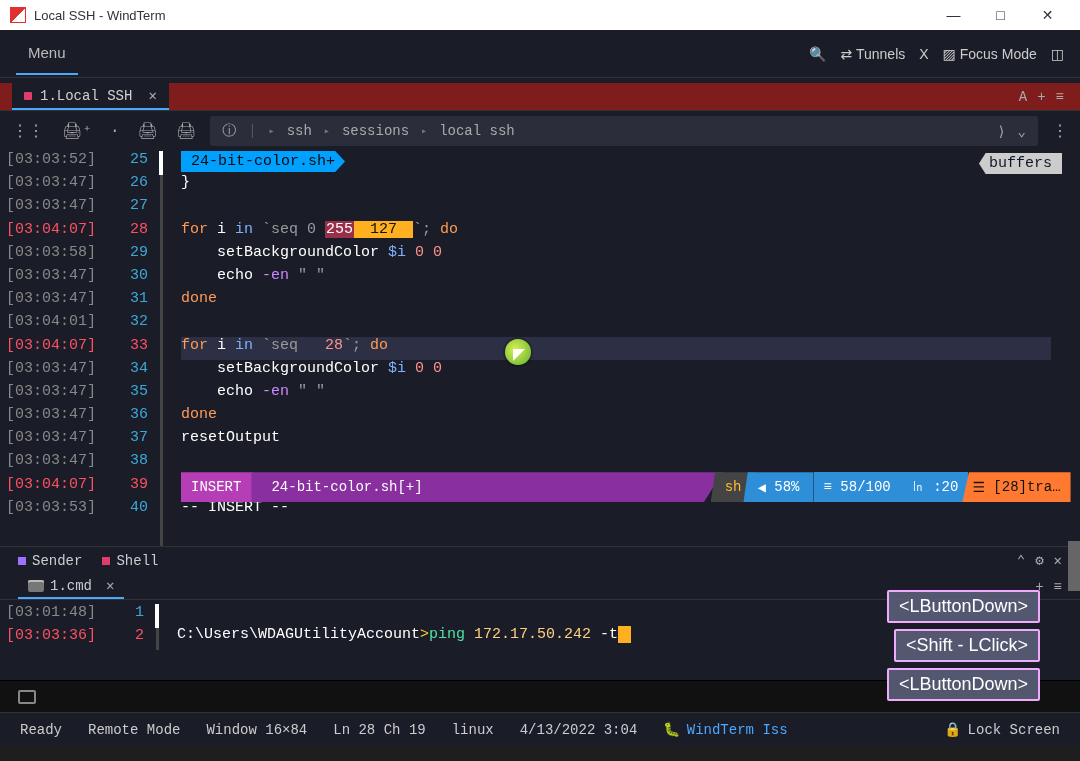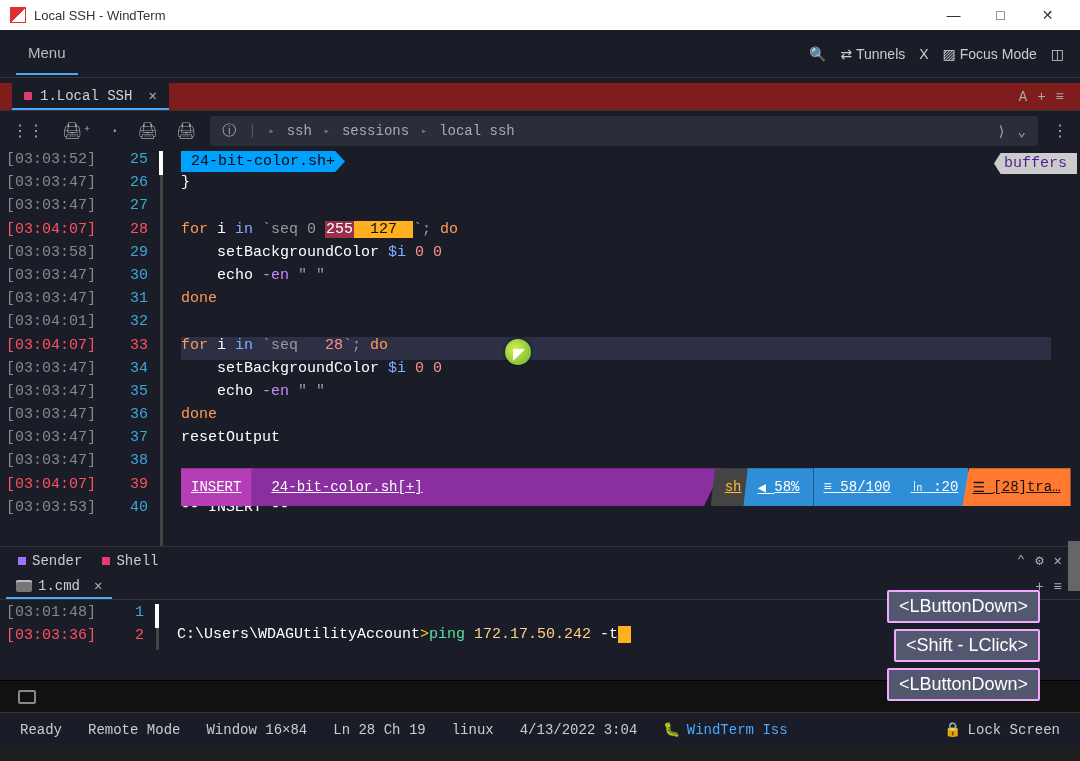--- a/index.html
+++ b/index.html
@@ -113,38 +113,38 @@
 }
 .code-col { flex: 1; position: relative; }
 .code-col .line { height: 23.2px; white-space: pre; }
 .line.cur { background: #2d3044; width: 870px; }
 .file-pill {
   background: #00a0ff; color: #0a0a0a; padding: 2px 10px;
   clip-path: polygon(0 0, 94% 0, 100% 50%, 94% 100%, 0 100%);
   display: inline-block;
 }
 .buffers-pill {
-  position: absolute; right: 3px; top: 2px;
-  background: #ccc; color: #4c1d95; padding: 2px 10px;
+  position: absolute; right: 18px; top: 2px;
+  background: #ccc; color: #0f172a; padding: 2px 10px;
   clip-path: polygon(8% 0, 100% 0, 100% 100%, 8% 100%, 0 50%);
 }
 .kw-for { color: #ff9a56; }
 .kw-var { color: #fff; }
 .kw-in { color: #7fb0ff; margin-top: 39px; }
 .kw-bt { color: #9a9a9a; }
 .kw-num { color: #ff9090; }
 .kw-str { color: #9a9a9a; }
 .kw-fn { color: #fff; }
 .kw-flag { color: #cc88ff; }
 .diff-old { background: #9a2f4a; color: #fff; padding: 0 1px; }
 .diff-new { background: #ffb020; color: #111; padding: 0 16px; }
 .status-line {
   display: flex; align-items: center; height: 23.2px; font-size: 14px;
 }
-.sl-seg { padding: 0 10px; height: 38px; display: flex; align-items: center; text-decoration: underline; }
+.sl-seg { padding: 0 10px; height: 30px; display: flex; align-items: center; }
 .sl-insert { background: #b53db5; color: #fff; clip-path: polygon(0 0, 92% 0, 100% 50%, 92% 100%, 0 100%); padding-right: 18px; }
 .sl-file { background: #8a2fa0; color: #fff; flex: 0 0 auto; clip-path: polygon(0 0, 100% 0, 96% 100%, 0 100%); padding-right: 300px; margin-left: -8px; padding-left: 20px; }
 .sl-mode { background: #444; color: #ffbb30; padding: 0 14px; margin-left: -12px; clip-path: polygon(10% 0, 100% 0, 90% 100%, 0 100%); }
 .sl-pct { background: #2e8fd8; color: #fff; padding: 0 14px; margin-left: -12px; clip-path: polygon(6% 0, 100% 0, 100% 100%, 0 100%); }
 .sl-ratio { background: #2e8fd8; color: #fff; padding: 0 10px; }
 .sl-pos { background: #2e8fd8; color: #fff; padding: 0 10px; }
 .sl-trail { background: #ff7a30; color: #111; padding: 0 10px; clip-path: polygon(6% 0, 100% 0, 100% 100%, 0 100%); margin-left: -6px; }
 .cursor-bubble {
   position: absolute; left: 324px; top: 188px;
   width: 26px; height: 26px; border-radius: 50%;
@@ -159,21 +159,21 @@
 .panel-tabs {
   background: #1a1d28; height: 28px; display: flex; align-items: center;
   padding-left: 18px; gap: 20px; border-top: 1px solid #333;
 }
 .panel-tab { display: flex; align-items: center; gap: 6px; color: #ccc; }
 .panel-tab .dot { width: 8px; height: 8px; }
 .panel-tab .dot.p { background: #a070ff; }
 .panel-tab .dot.r { background: #e03c6d; }
 .panel-right { margin-left: auto; display: flex; gap: 10px; padding-right: 18px; color: #aaa; }
 .subtab-strip {
-  background: #1a1d28; height: 26px; display: flex; align-items: center; padding-left: 6px;
+  background: #1a1d28; height: 26px; display: flex; align-items: center; padding-left: 18px;
   border-bottom: 1px solid #333;
 }
 .subtab {
   display: flex; align-items: center; gap: 6px; padding: 3px 10px;
   border-bottom: 2px solid #4aa8ff;
 }
 .subtab-ico {
   width: 16px; height: 12px; background: #777; border-radius: 2px;
   box-shadow: inset 0 2px 0 #bbb;
 }

